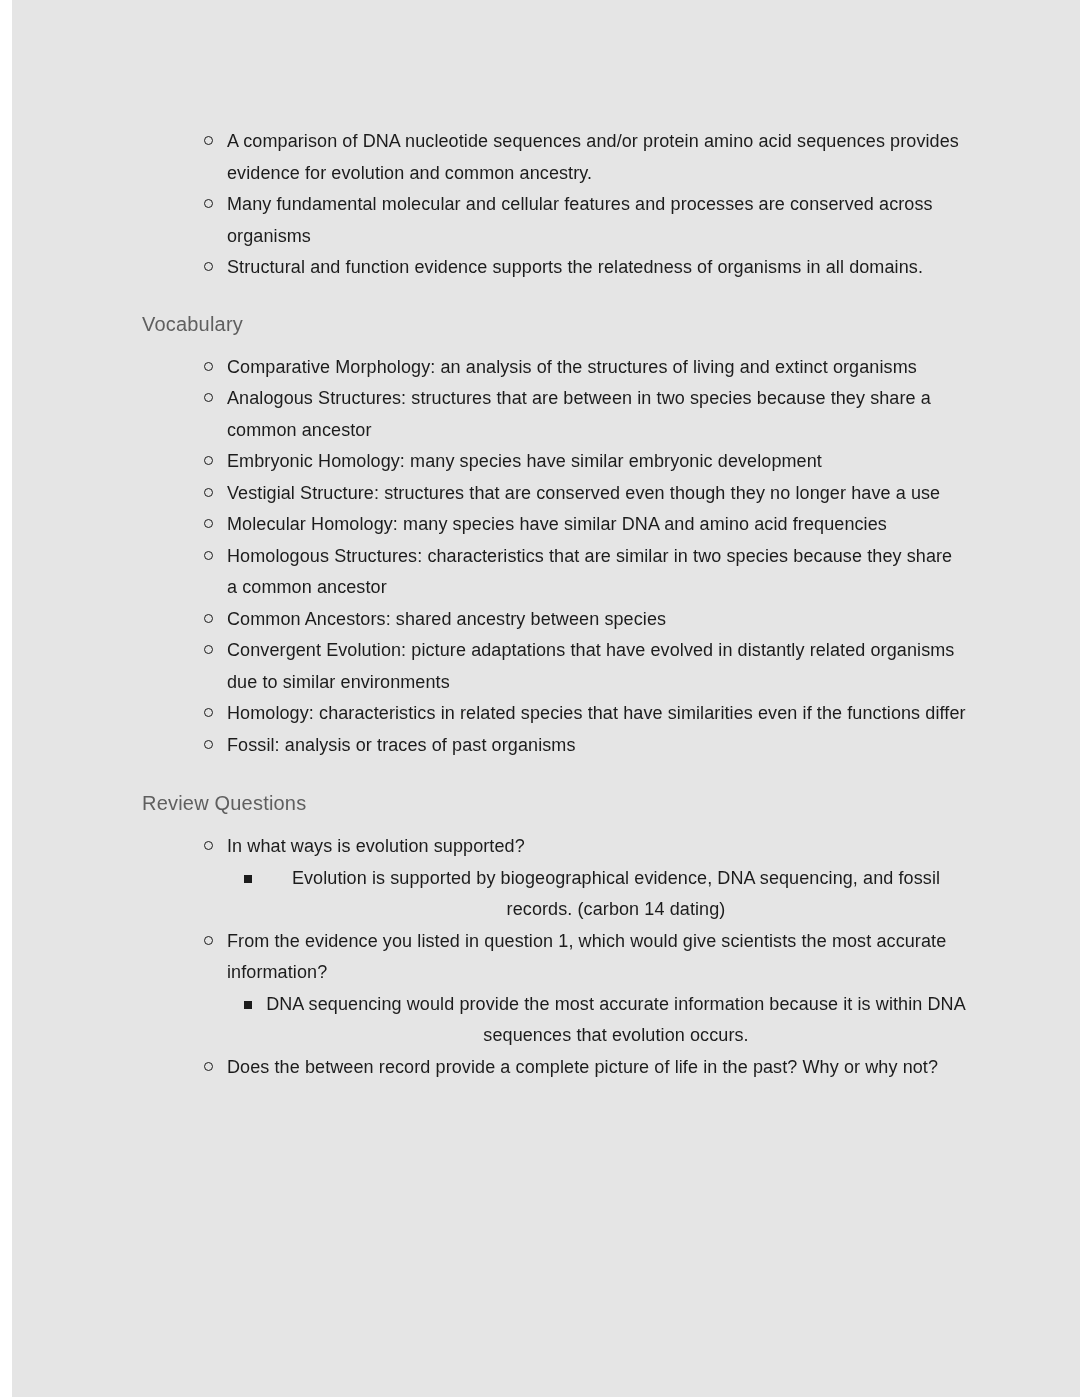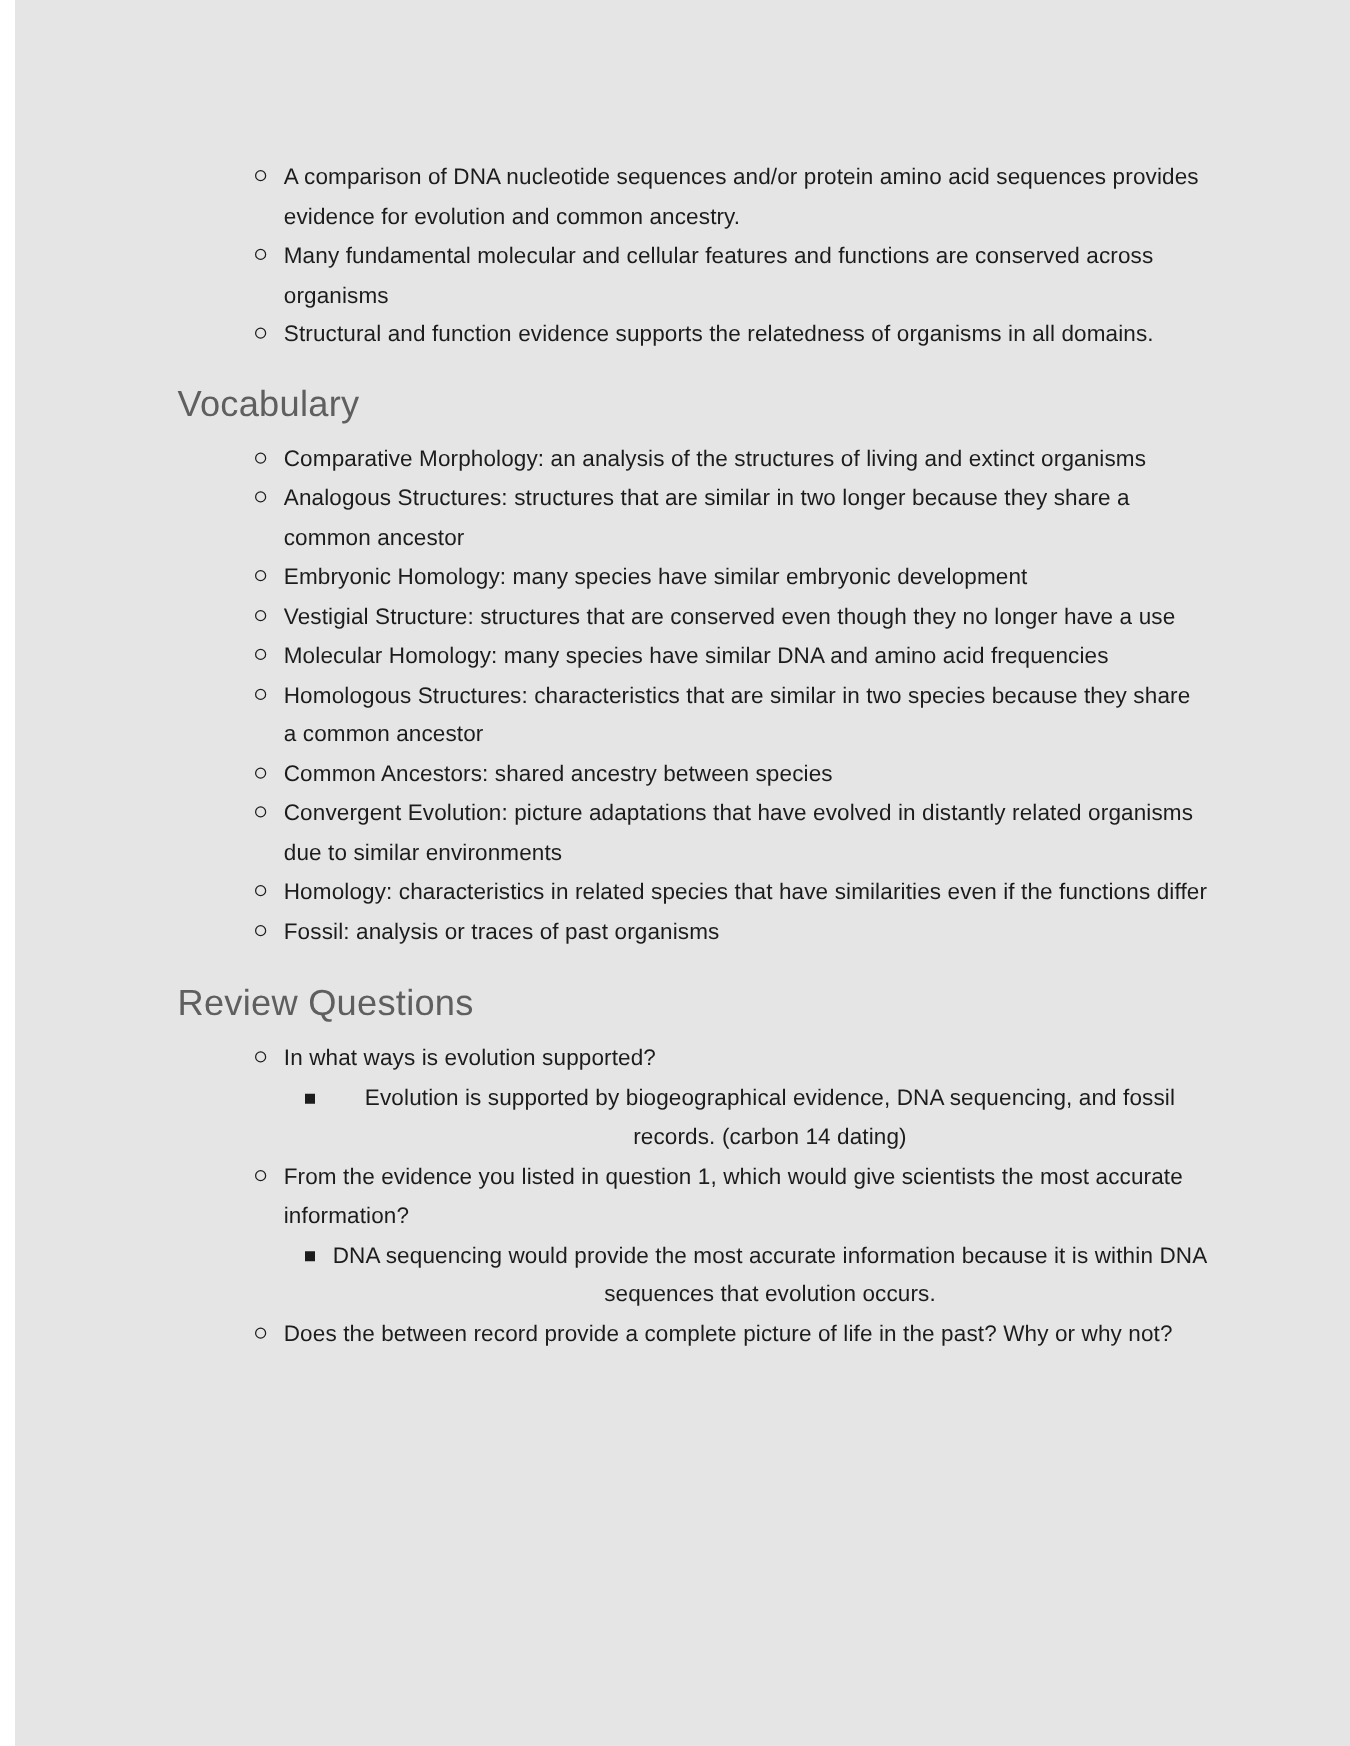--- a/index.html
+++ b/index.html
@@ -16,21 +16,21 @@
   }
   .doc {
     box-sizing: border-box;
     width: 1080px;
     height: 1397px;
     padding: 126px 125px 0 130px;
     background: #e5e5e5;
     margin-left: 12px;
   }
   .heading {
-    font-size: 29px;
+    font-size: 20px;
     font-weight: 400;
     color: #5f5f5f;
     margin: 24px 0 10px 0;
     line-height: 36px;
     letter-spacing: 0.2px;
   }
   .heading:first-of-type { margin-top: 22px; }
   .list { margin: 0; padding: 0; }
   .li {
     display: flex;
@@ -74,38 +74,38 @@
 
 <div class="doc">
 
   <div class="list">
     <div class="li l2">
       <span class="marker circle"></span>
       <p class="txt">A comparison of DNA nucleotide sequences and/or protein amino acid sequences provides evidence for evolution and common ancestry.</p>
     </div>
     <div class="li l2">
       <span class="marker circle"></span>
-      <p class="txt">Many fundamental molecular and cellular features and functions are conserved across organisms</p>
+      <p class="txt">Many fundamental molecular and cellular features and processes are conserved across organisms</p>
     </div>
     <div class="li l2">
       <span class="marker circle"></span>
       <p class="txt">Structural and function evidence supports the relatedness of organisms in all domains.</p>
     </div>
   </div>
 
   <h2 class="heading">Vocabulary</h2>
 
   <div class="list">
     <div class="li l2">
       <span class="marker circle"></span>
       <p class="txt">Comparative Morphology: an analysis of the structures of living and extinct organisms</p>
     </div>
     <div class="li l2">
       <span class="marker circle"></span>
-      <p class="txt">Analogous Structures: structures that are similar in two longer because they share a common ancestor</p>
+      <p class="txt">Analogous Structures: structures that are between in two species because they share a common ancestor</p>
     </div>
     <div class="li l2">
       <span class="marker circle"></span>
       <p class="txt">Embryonic Homology: many species have similar embryonic development</p>
     </div>
     <div class="li l2">
       <span class="marker circle"></span>
       <p class="txt">Vestigial Structure: structures that are conserved even though they no longer have a use</p>
     </div>
     <div class="li l2">

